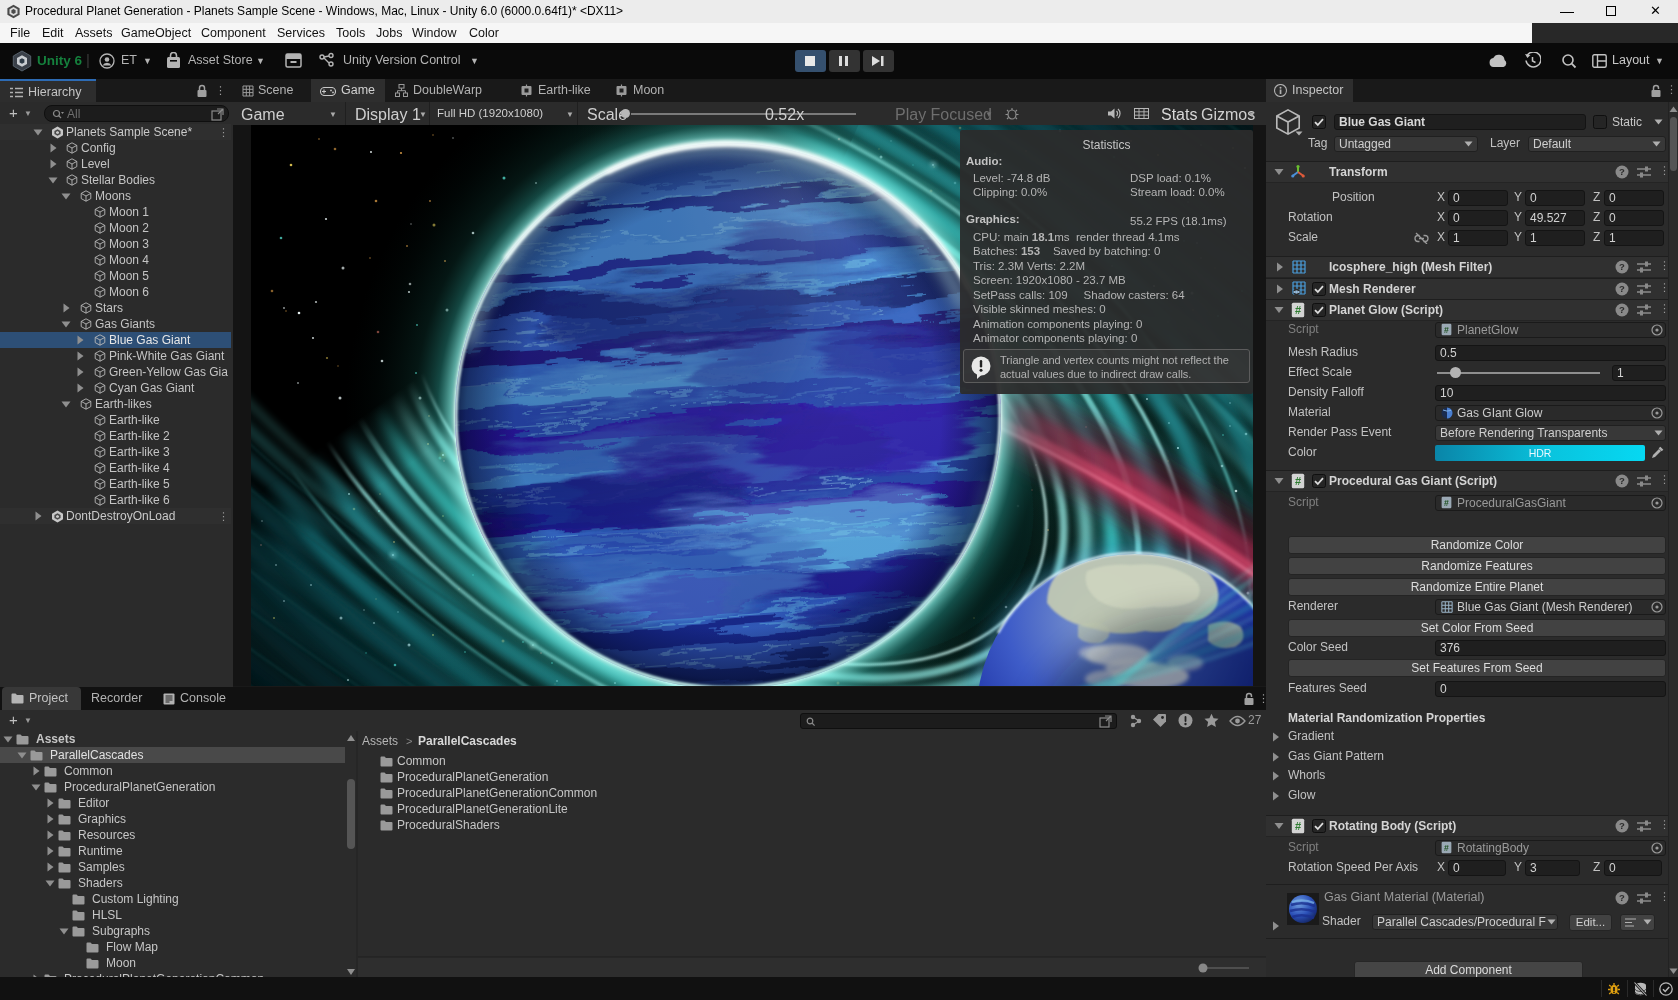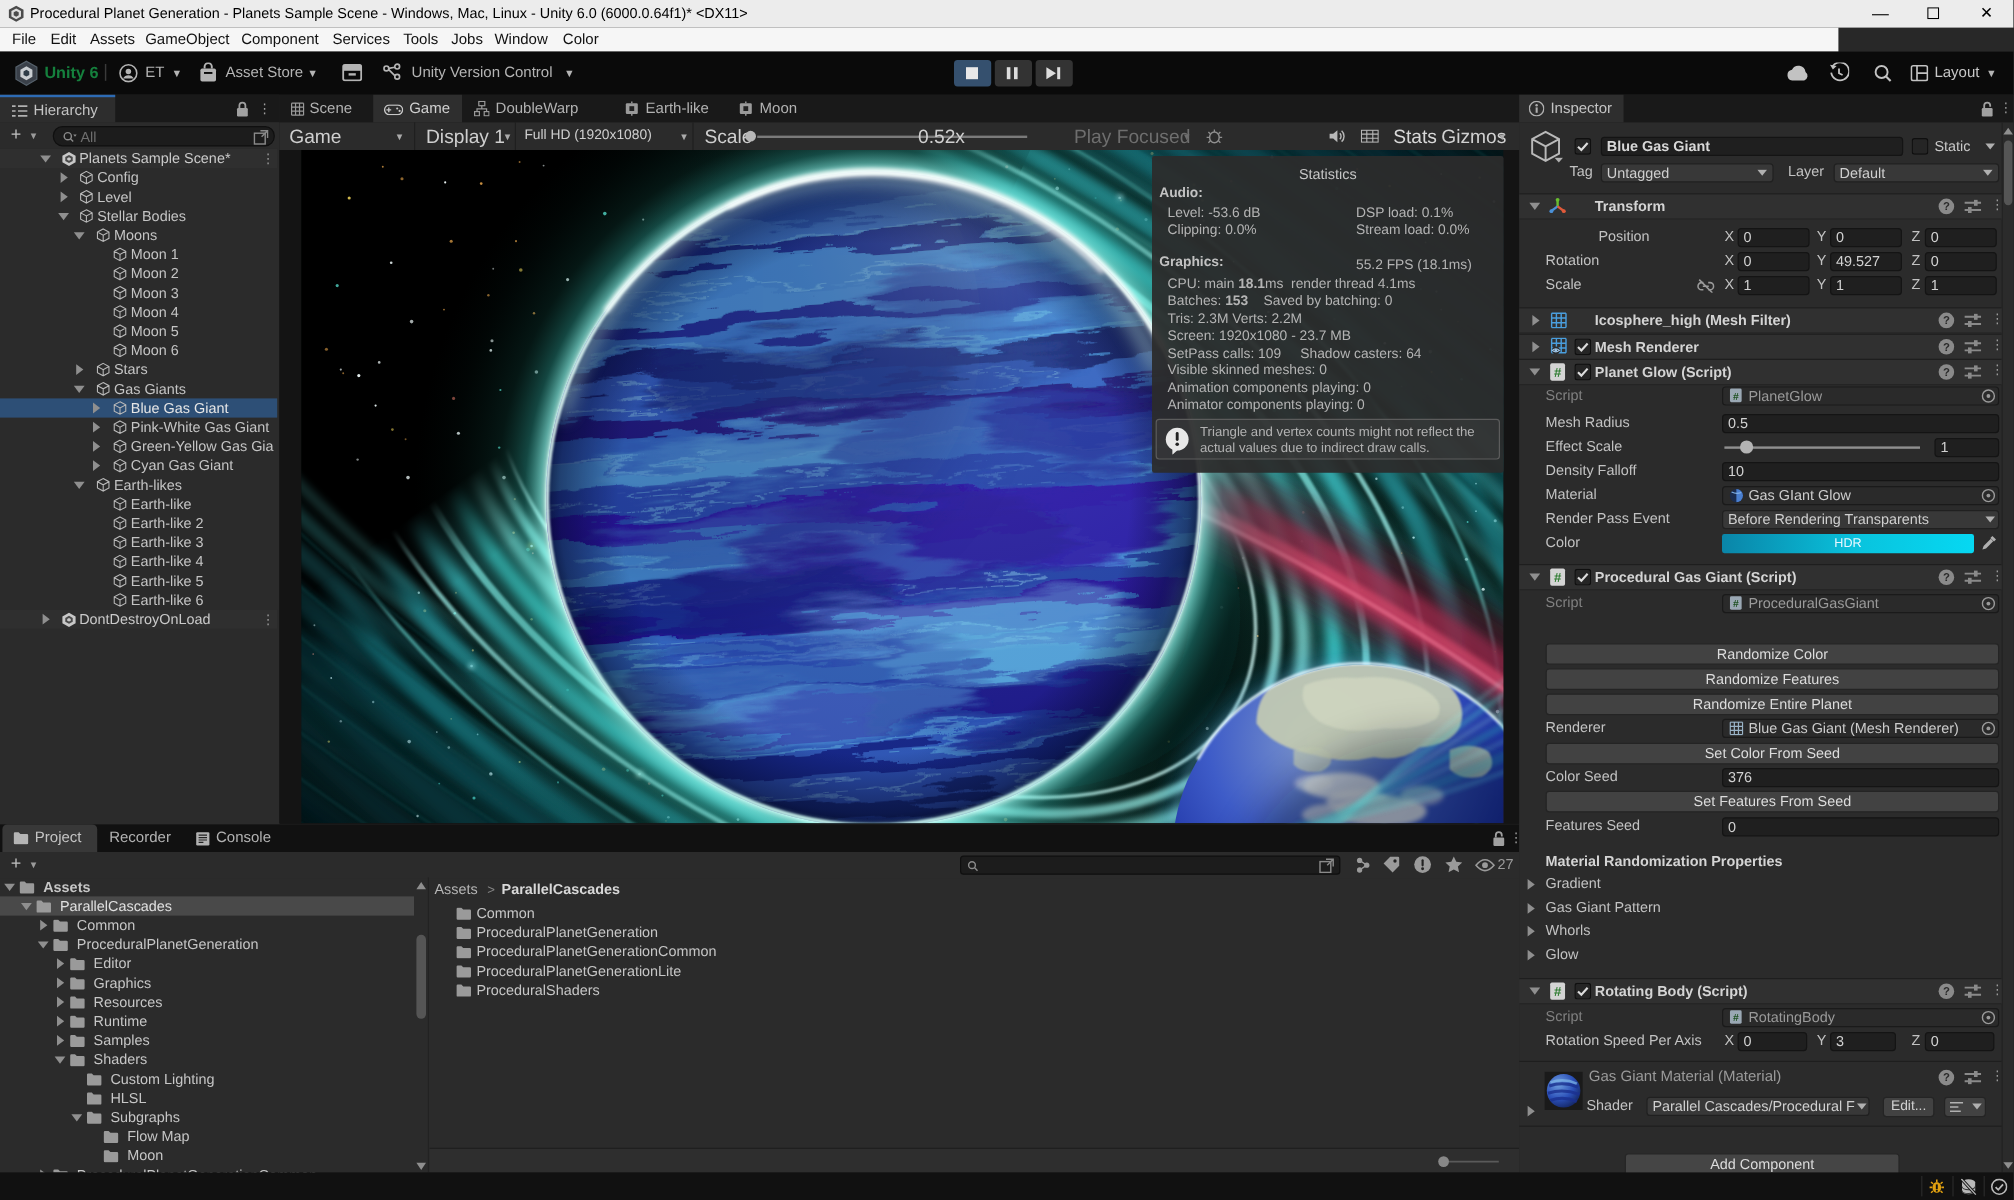--- a/index.html
+++ b/index.html
@@ -759,21 +759,21 @@
 </g>
 <rect x="0" y="0" width="18" height="561" fill="#141414"></rect>
 <rect x="1020" y="0" width="13" height="561" fill="#141414"></rect>
 </svg>
 
     </div>
 
 <div class="abs" style="left:727px;top:51px;width:293px;height:264px;background:rgba(44,44,44,0.94);border-radius:2px;color:#b4b4b4;font-size:11.5px;">
   <div class="abs" style="left:0;top:8px;width:293px;text-align:center;color:#c6c6c6;font-size:12px;">Statistics</div>
   <div class="abs" style="left:6px;top:25px;font-weight:bold;color:#c2c2c2;">Audio:</div>
-  <div class="abs" style="left:13px;top:42px;">Level: -53.6 dB</div>
+  <div class="abs" style="left:13px;top:42px;">Level: -74.8 dB</div>
   <div class="abs" style="left:170px;top:42px;">DSP load: 0.1%</div>
   <div class="abs" style="left:13px;top:56px;">Clipping: 0.0%</div>
   <div class="abs" style="left:170px;top:56px;">Stream load: 0.0%</div>
   <div class="abs" style="left:6px;top:83px;font-weight:bold;color:#c2c2c2;">Graphics:</div>
   <div class="abs" style="left:170px;top:85px;">55.2 FPS (18.1ms)</div>
   <div class="abs" style="left:13px;top:101px;">CPU: main <b>18.1</b>ms&nbsp; render thread 4.1ms</div>
   <div class="abs" style="left:13px;top:115px;">Batches: <b>153</b>&nbsp;&nbsp;&nbsp;&nbsp;Saved by batching: 0</div>
   <div class="abs" style="left:13px;top:130px;">Tris: 2.3M Verts: 2.2M</div>
   <div class="abs" style="left:13px;top:144px;">Screen: 1920x1080 - 23.7 MB</div>
   <div class="abs" style="left:13px;top:159px;">SetPass calls: 109&nbsp;&nbsp;&nbsp;&nbsp;&nbsp;Shadow casters: 64</div>

